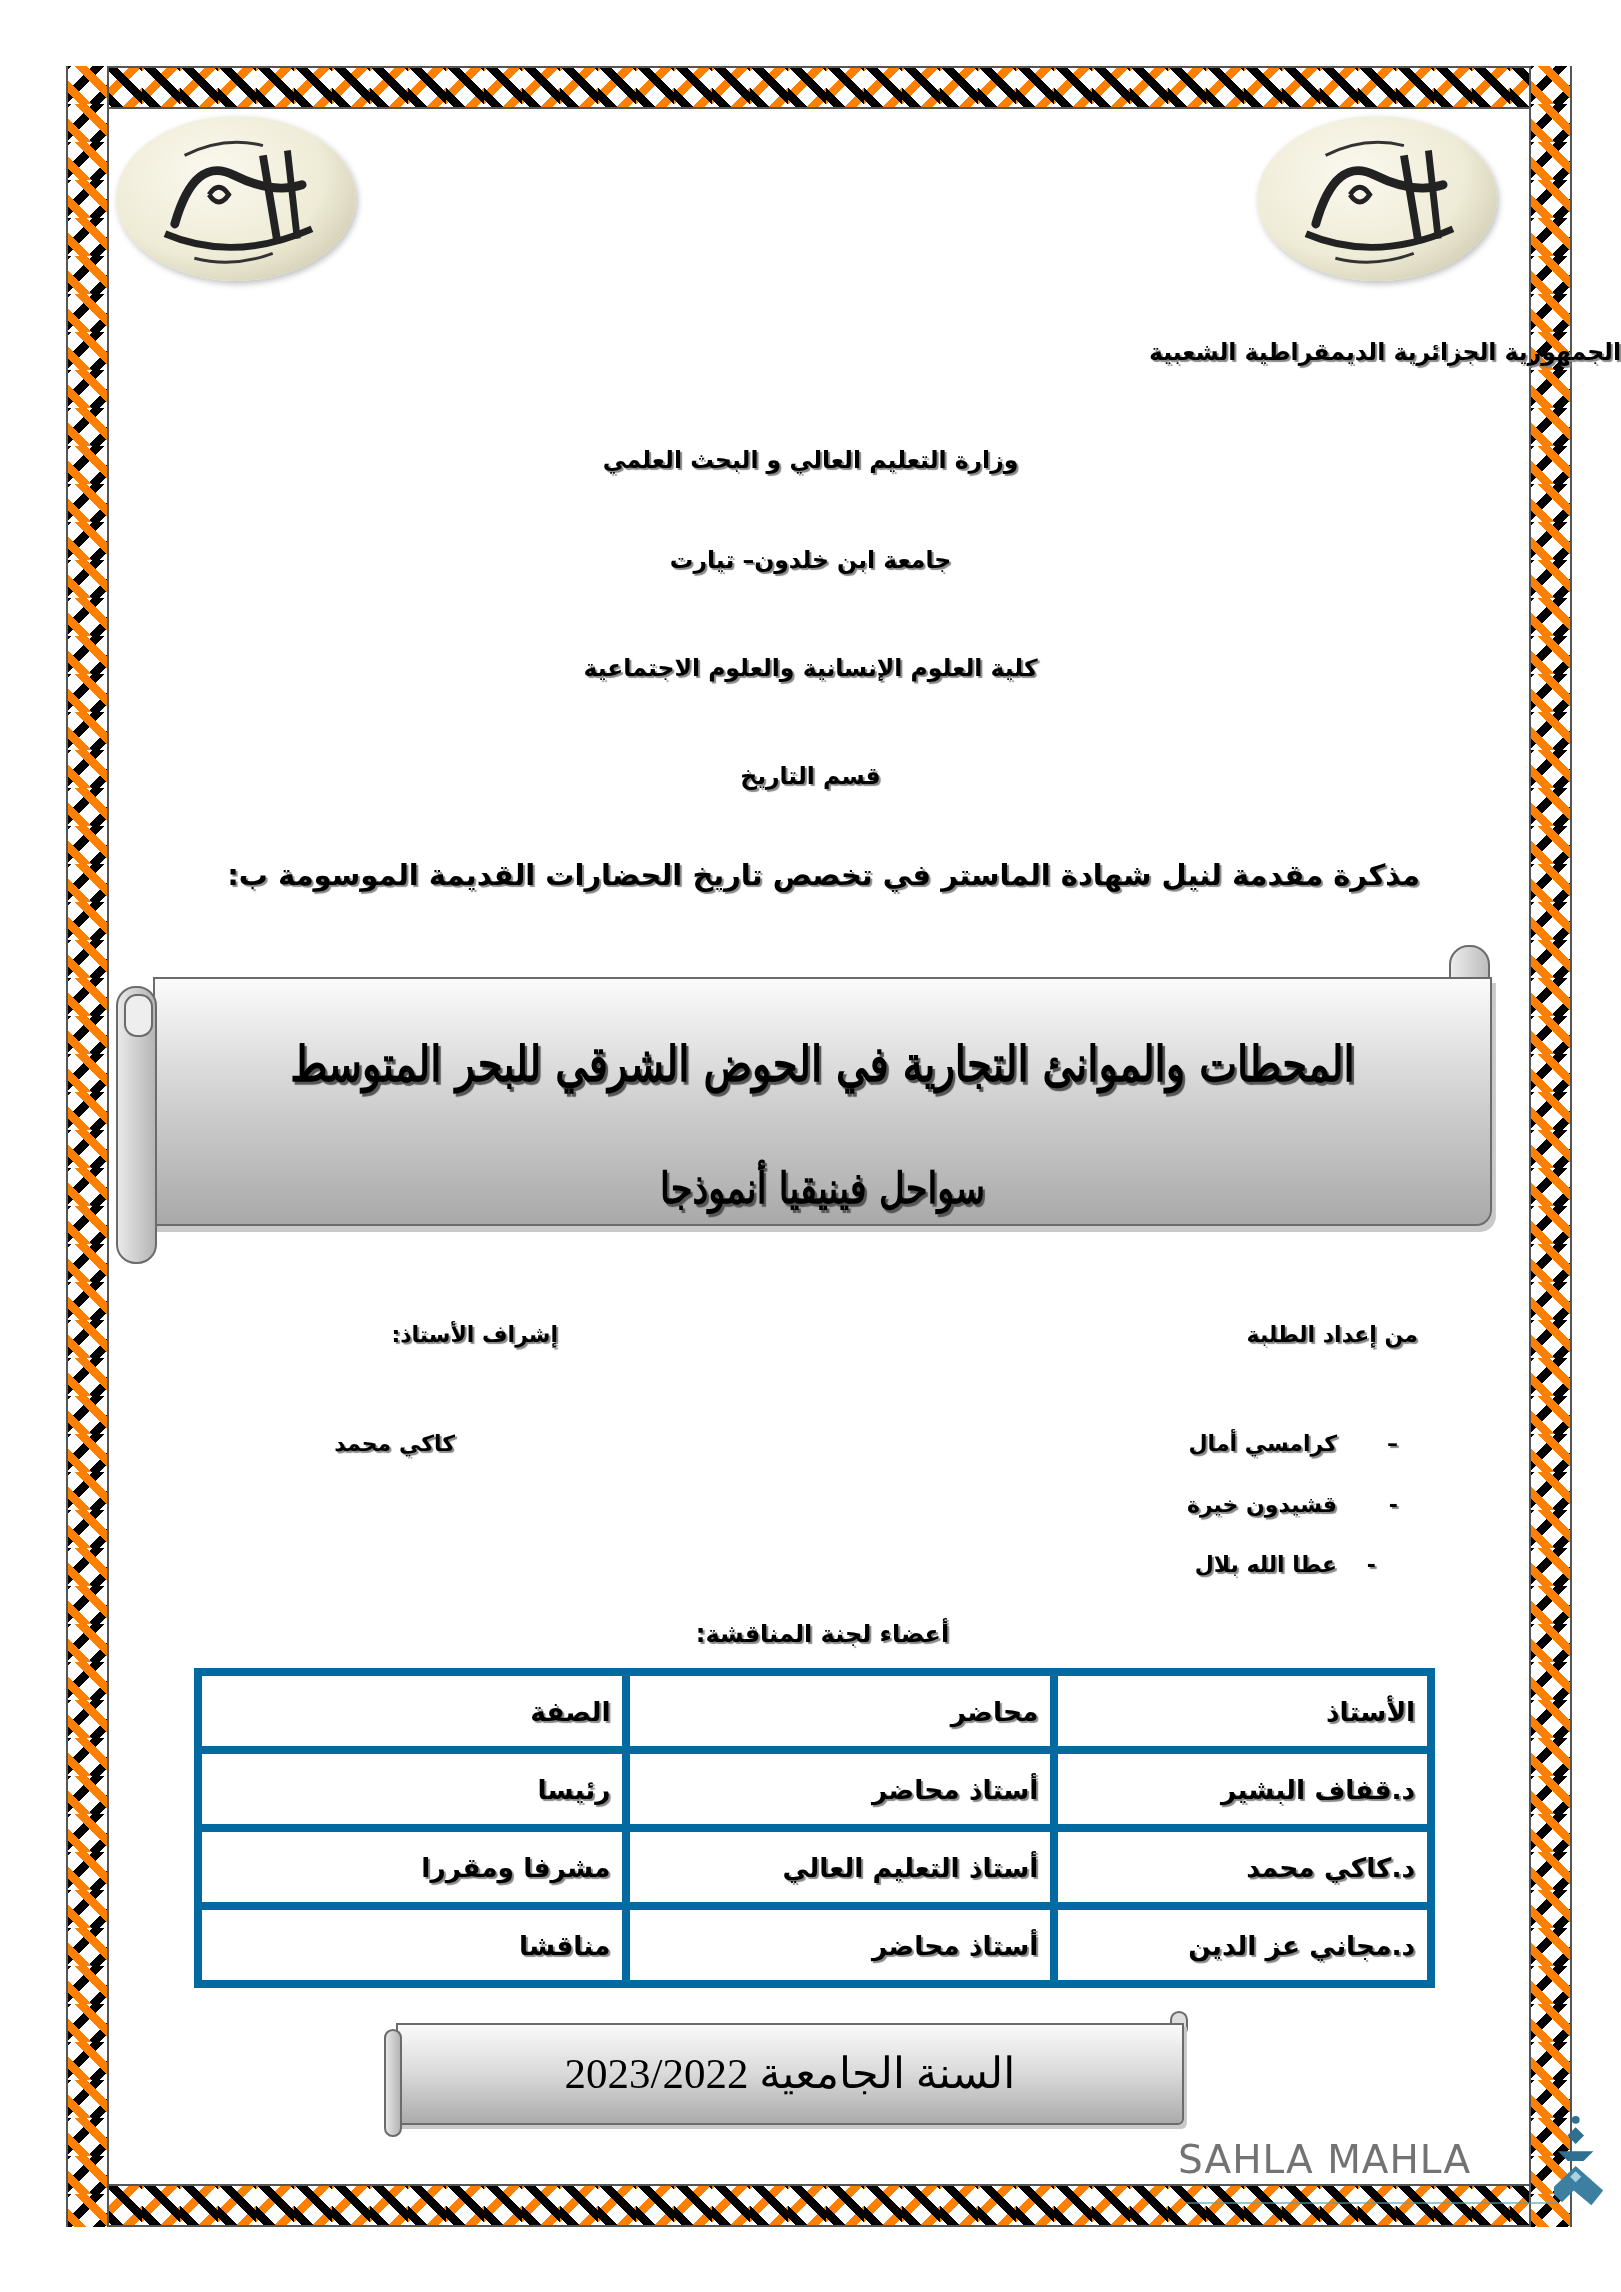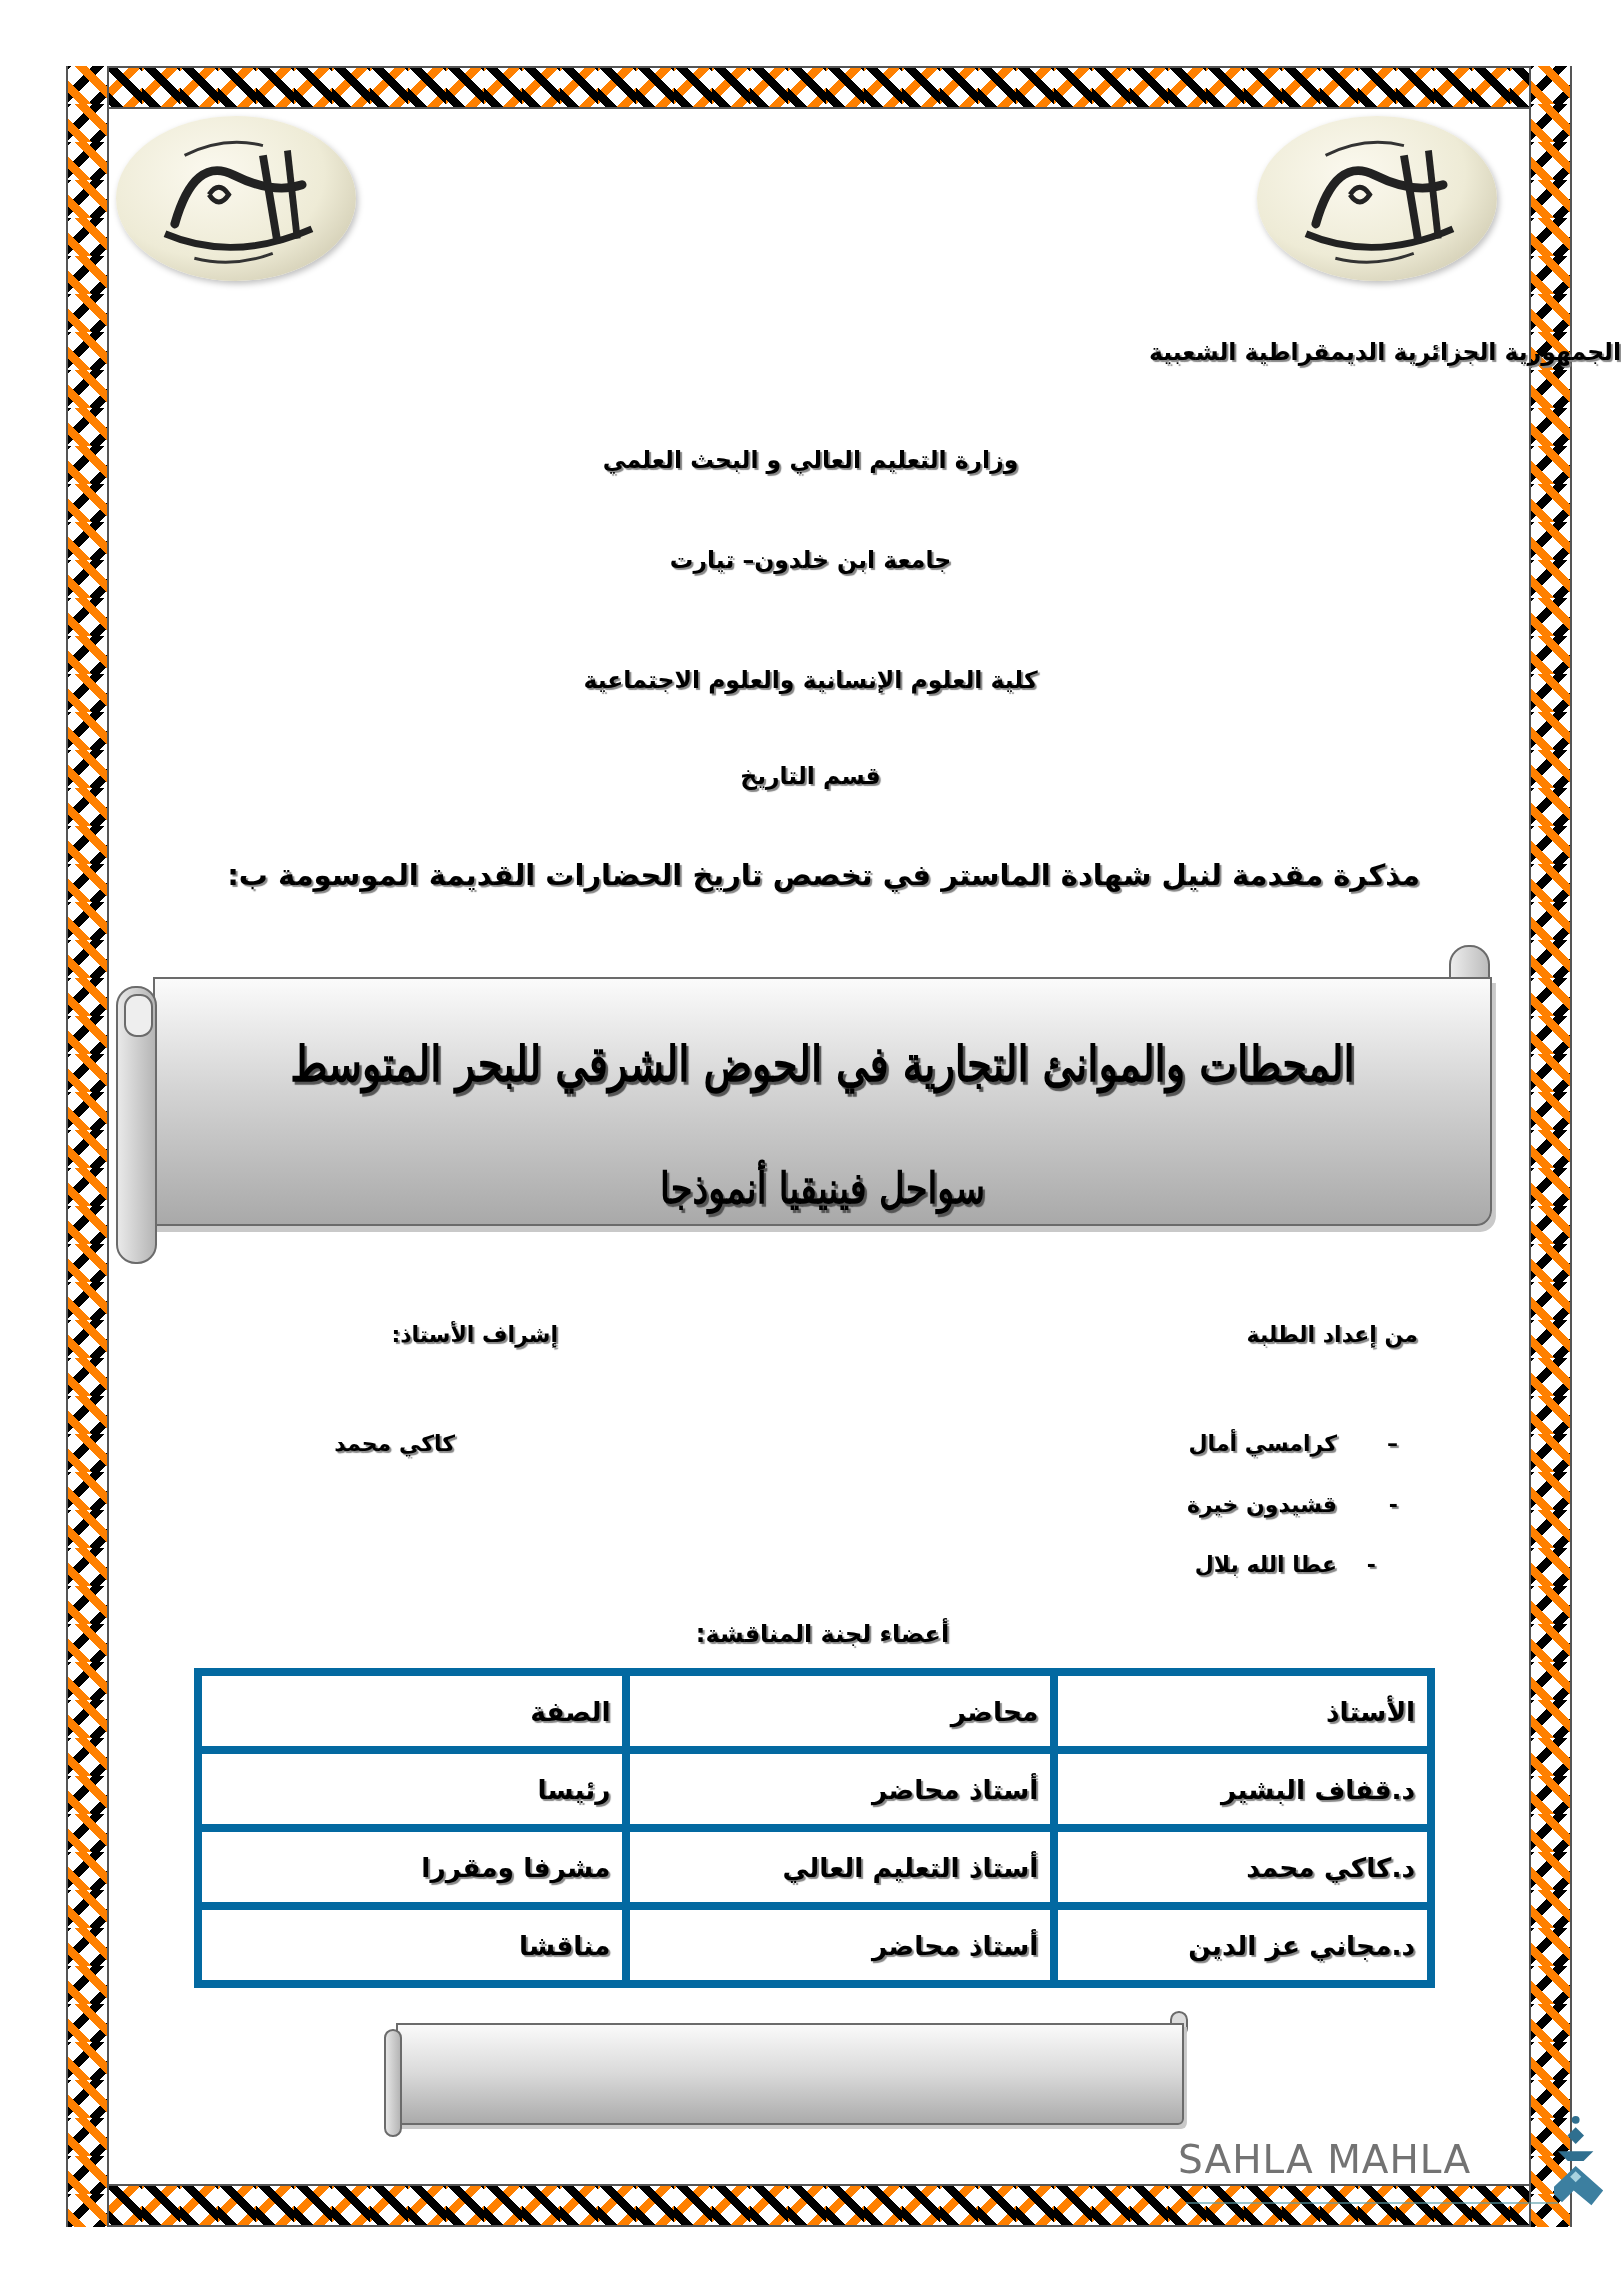--- a/index.html
+++ b/index.html
@@ -131,21 +131,21 @@
     <path d="M175 35 L185 125" stroke="#222" stroke-width="7"></path>
     <path d="M95 80 q10 -15 20 0 q-10 15 -20 0" stroke="#222" stroke-width="5" fill="none"></path>
     <path d="M70 40 Q110 20 150 30" stroke="#333" stroke-width="3" fill="none"></path>
     <path d="M80 145 Q120 155 160 140" stroke="#333" stroke-width="3" fill="none"></path>
   </svg>
 </div>
 
 <div class="hline" style="top:338px;text-align:right;">الجمهورية الجزائرية الديمقراطية الشعبية</div>
 <div class="hline" style="top:446px;">وزارة التعليم العالي و البحث العلمي</div>
 <div class="hline" style="top:546px;">جامعة ابن خلدون– تيارت</div>
-<div class="hline" style="top:654px;margin-top:12px;">كلية العلوم الإنسانية والعلوم الاجتماعية</div>
+<div class="hline" style="top:654px;">كلية العلوم الإنسانية والعلوم الاجتماعية</div>
 <div class="hline" style="top:762px;">قسم التاريخ</div>
 
 <div class="intro">مذكرة مقدمة لنيل شهادة الماستر في تخصص تاريخ الحضارات القديمة الموسومة ب:</div>
 
 <div class="scroll">
   <div class="scroll-curl-right"></div>
   <div class="scroll-body"></div>
   <div class="scroll-curl-left">
     <div class="scroll-curl-left-inner"></div>
   </div>
@@ -189,20 +189,21 @@
     <td>أستاذ محاضر</td>
     <td>مناقشا</td>
   </tr>
 </tbody>
   </table>
 
 <div class="year">
   <div class="year-curl-r"></div>
   <div class="year-body"></div>
   <div class="year-curl-l"></div>
+  <div class="year-text">السنة الجامعية 2023/2022</div>
 </div>
 
 <div class="watermark">SAHLA MAHLA</div>
 <div class="watermark-sub"></div>
 <svg class="watermark-logo" viewBox="0 0 66 110">
   <circle cx="22" cy="8" r="4" fill="#2f6f8f"></circle>
   <rect x="16" y="18" width="12" height="12" transform="rotate(45 22 24)" fill="#2f6f8f"></rect>
   <path d="M4 40 L40 40 L30 50 L14 50 Z" fill="#2f6f8f"></path>
   <path d="M22 55 L50 80 L38 95 L20 80 L8 92 L-4 80 Z" fill="#3c7fa0"></path>
   <rect x="18" y="62" width="8" height="8" transform="rotate(45 22 66)" fill="#a9d3e0"></rect>

